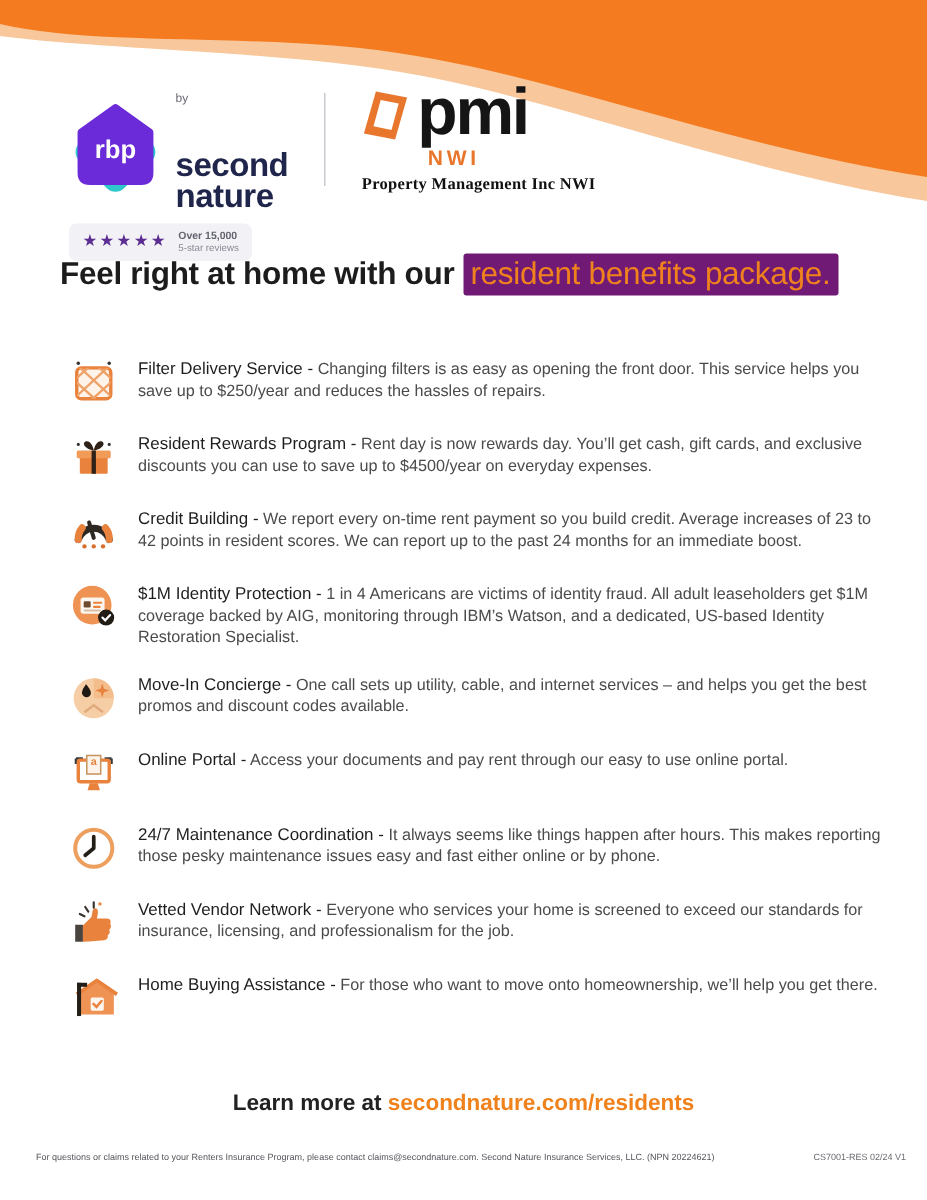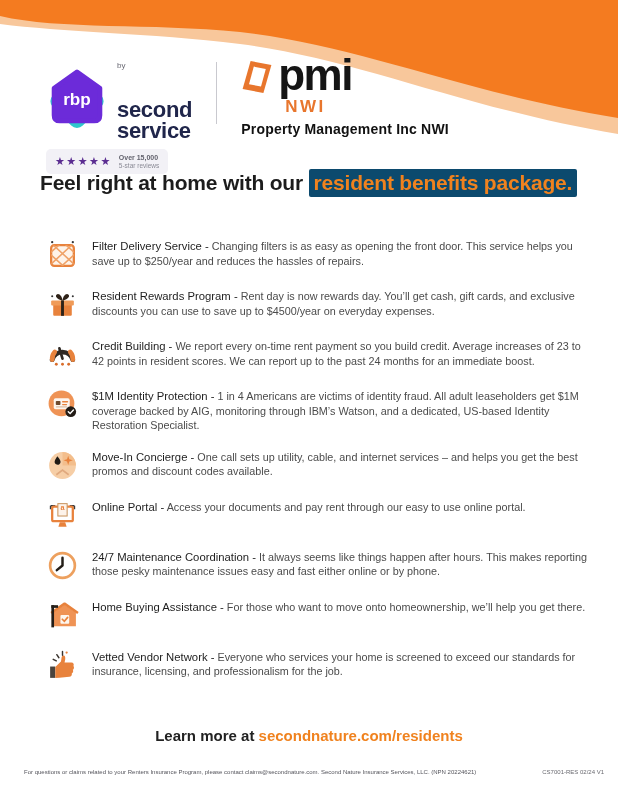--- a/index.html
+++ b/index.html
@@ -18,26 +18,26 @@
   .pill{margin-top:7px;display:flex;align-items:center;gap:7px;background:#F2F1F6;
         border-radius:5px;padding:4px 9px;width:fit-content;}
   .stars{color:#5B2D91;font-size:11px;letter-spacing:1.5px;line-height:1;}
   .rating-text{font-size:6.5px;color:#8A8A95;line-height:1.3;}
   .rating-text b{display:block;color:#63636E;font-size:7px;}
   .divider{width:1px;background:#C9C9CF;height:62px;margin:8px 24px 0 24px;}
   .pmi{display:flex;flex-direction:column;margin-top:4px;}
   .pmi-top{display:flex;align-items:flex-start;gap:5px;}
   .pmi-mark{width:32px;height:38px;}
   .pmi-name{font-size:44px;font-weight:800;color:#151515;line-height:0.78;letter-spacing:-1.5px;}
-  .pmi-nwi{font-size:17px;color:#E8762D;font-weight:600;letter-spacing:2.5px;margin:1px 0 0 44px;}
-  .pmi-tag{font-size:14px;font-weight:700;color:#111;margin-top:4px;letter-spacing:0.2px;}
+  .pmi-nwi{font-size:14px;color:#E8762D;font-weight:600;letter-spacing:2.5px;margin:1px 0 0 44px;}
+  .pmi-tag{font-size:11px;font-weight:700;color:#111;margin-top:4px;letter-spacing:0.2px;font-family:Liberation Serif, serif;}
   
   .headline{position:absolute;top:171px;left:40px;right:14px;font-size:21px;font-weight:600;
             color:#1C1C1C;letter-spacing:-0.2px;}
-  .headline .hl{color:#F0821E;font-weight:700;background:#0c4a6e;padding:2px 5px 3px;border-radius:2px;}
+  .headline .hl{color:#F0821E;font-weight:400;background:#701a75;padding:2px 5px 3px;border-radius:2px;}
   
   .benefits{position:absolute;top:238px;left:46px;right:26px;}
   .benefit{display:flex;gap:13px;margin-bottom:17px;align-items:flex-start;}
   .benefit .icon{flex:0 0 33px;width:33px;height:33px;}
   .benefit .icon svg{width:33px;height:33px;display:block;}
   .benefit p{margin:0;font-size:10.8px;line-height:1.3;color:#4B4B4B;padding-top:1px;}
   .benefit strong{font-size:11.3px;color:#1E1E1E;font-weight:400;}
   
   .learn{position:absolute;top:727px;left:0;width:618px;text-align:center;font-size:15px;
          font-weight:600;color:#222;}
@@ -63,21 +63,21 @@
           <g transform="rotate(45 38 42)">
               <rect x="12" y="16" width="52" height="52" rx="10" fill="#2EC8CC"></rect>
             </g>
           <path d="M38 6 L66 26 V59 Q66 66 59 66 H17 Q10 66 10 59 V26 Z" fill="#6C2BD9" stroke="#6C2BD9" stroke-width="6" stroke-linejoin="round"></path>
           <text x="38" y="47" text-anchor="middle" font-size="21" font-weight="bold" fill="#ffffff" font-family="Liberation Sans, sans-serif">rbp</text>
         </svg>
         <div class="brand">
           <span class="by">by</span>
           <span class="brand-name">
             <span>second</span><br>
-            <span>service</span>
+            <span>nature</span>
           </span>
         </div>
       </div>
       <div class="pill">
         <span class="stars">★★★★★</span>
         <span class="rating-text">
           <b>Over 15,000</b>
           <span>5-star reviews</span>
         </span>
       </div>
@@ -202,42 +202,42 @@
             <circle cx="16" cy="16" r="12" fill="none" stroke="#EDA05E" stroke-width="2.6"></circle>
             <path d="M16 8.5 V16 L10.5 20.5" fill="none" stroke="#241E18" stroke-width="2.4" stroke-linecap="round" stroke-linejoin="round"></path>
           </svg>
         </span>
       <p><strong>24/7 Maintenance Coordination -</strong> <span class="desc">It always seems like things happen after hours. This makes reporting those pesky maintenance issues easy and fast either online or by phone.</span></p>
     </div>
 
     <div class="benefit">
       <span class="icon">
           <svg viewBox="0 0 32 32">
+            <path d="M4 17 H9 V28 H4 Z" fill="#4A443E"></path>
+            <path d="M9 28 V17.5 L14.5 12 C15.3 10 14.6 6.8 16.6 6.4 C18.4 6 19 8 18.6 10.2 L18 13 H24.6 C26.8 13 27.4 15 26.6 16.4 C27.6 17.6 27.2 19.4 26 20.2 C26.8 21.6 26.2 23.2 25 23.8 C25.4 25.6 24.4 27 22.6 27 L13 27.8 Z" fill="#E8823C"></path>
+            <path d="M10.5 5.5 L12.5 8.5 M16 2.5 V6 M7 10 L10 11.5" stroke="#3A342E" stroke-width="1.4" stroke-linecap="round"></path>
+            <circle cx="20" cy="3.5" r="1.1" fill="#E8823C"></circle>
+          </svg>
+        </span>
+      <p><strong>Vetted Vendor Network -</strong> <span class="desc">Everyone who services your home is screened to exceed our standards for insurance, licensing, and professionalism for the job.</span></p>
+    </div>
+
+    <div class="benefit">
+      <span class="icon">
+          <svg viewBox="0 0 32 32">
             <path d="M7 13 L18 5.5 L29 13 V26.5 H7 Z" fill="#EF9355"></path>
             <path d="M5 13.5 L18 4.5 L31 13.5" fill="none" stroke="#E8823C" stroke-width="2.4" stroke-linejoin="round"></path>
             <rect x="14" y="15.5" width="8.5" height="8.5" rx="1" fill="#FDF6EF"></rect>
             <path d="M15.8 19.6 L17.8 21.6 L21 17.8" fill="none" stroke="#E8823C" stroke-width="1.6" stroke-linecap="round"></path>
             <rect x="5.2" y="6" width="2.6" height="21.5" fill="#241E18"></rect>
             <rect x="5.2" y="6" width="6.5" height="2.6" fill="#241E18"></rect>
           </svg>
         </span>
       <p><strong>Home Buying Assistance -</strong> <span class="desc">For those who want to move onto homeownership, we’ll help you get there.</span></p>
     </div>
-
-    <div class="benefit">
-      <span class="icon">
-          <svg viewBox="0 0 32 32">
-            <path d="M4 17 H9 V28 H4 Z" fill="#4A443E"></path>
-            <path d="M9 28 V17.5 L14.5 12 C15.3 10 14.6 6.8 16.6 6.4 C18.4 6 19 8 18.6 10.2 L18 13 H24.6 C26.8 13 27.4 15 26.6 16.4 C27.6 17.6 27.2 19.4 26 20.2 C26.8 21.6 26.2 23.2 25 23.8 C25.4 25.6 24.4 27 22.6 27 L13 27.8 Z" fill="#E8823C"></path>
-            <path d="M10.5 5.5 L12.5 8.5 M16 2.5 V6 M7 10 L10 11.5" stroke="#3A342E" stroke-width="1.4" stroke-linecap="round"></path>
-            <circle cx="20" cy="3.5" r="1.1" fill="#E8823C"></circle>
-          </svg>
-        </span>
-      <p><strong>Vetted Vendor Network -</strong> <span class="desc">Everyone who services your home is screened to exceed our standards for insurance, licensing, and professionalism for the job.</span></p>
-    </div>
   </div>
 
   <div class="learn">
     <span>Learn more at </span><span class="link">secondnature.com/residents</span>
   </div>
 
   <div class="fineprint">
     <span class="fp-left">For questions or claims related to your Renters Insurance Program, please contact claims@secondnature.com. Second Nature Insurance Services, LLC. (NPN 20224621)</span>
     <span class="fp-right">CS7001-RES 02/24 V1</span>
   </div>

